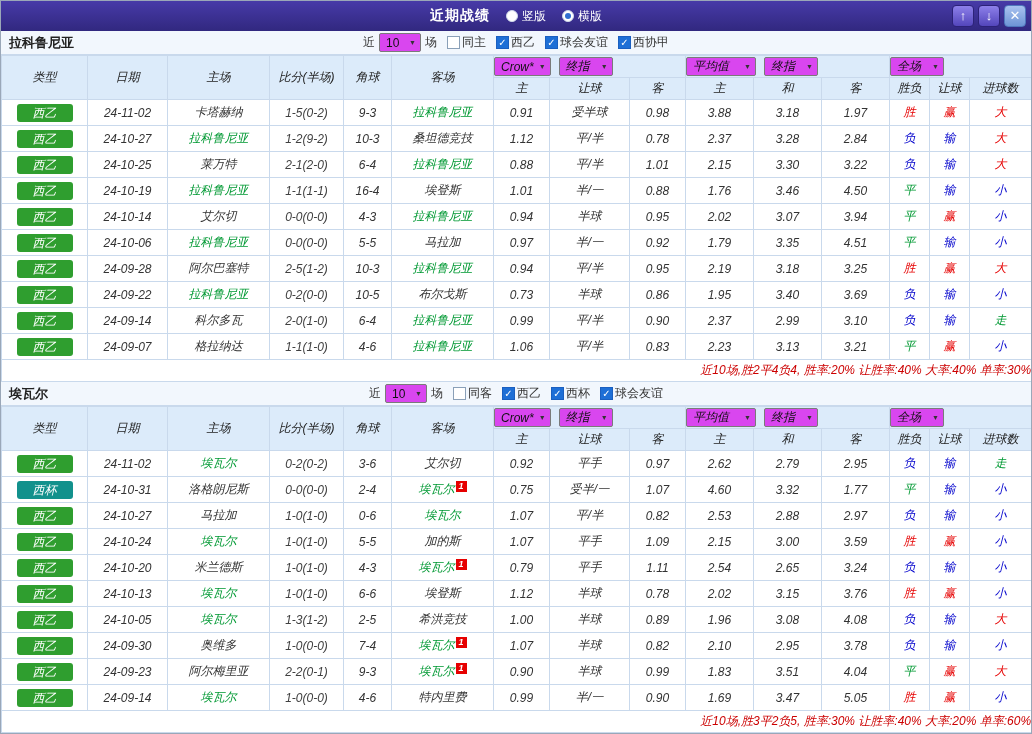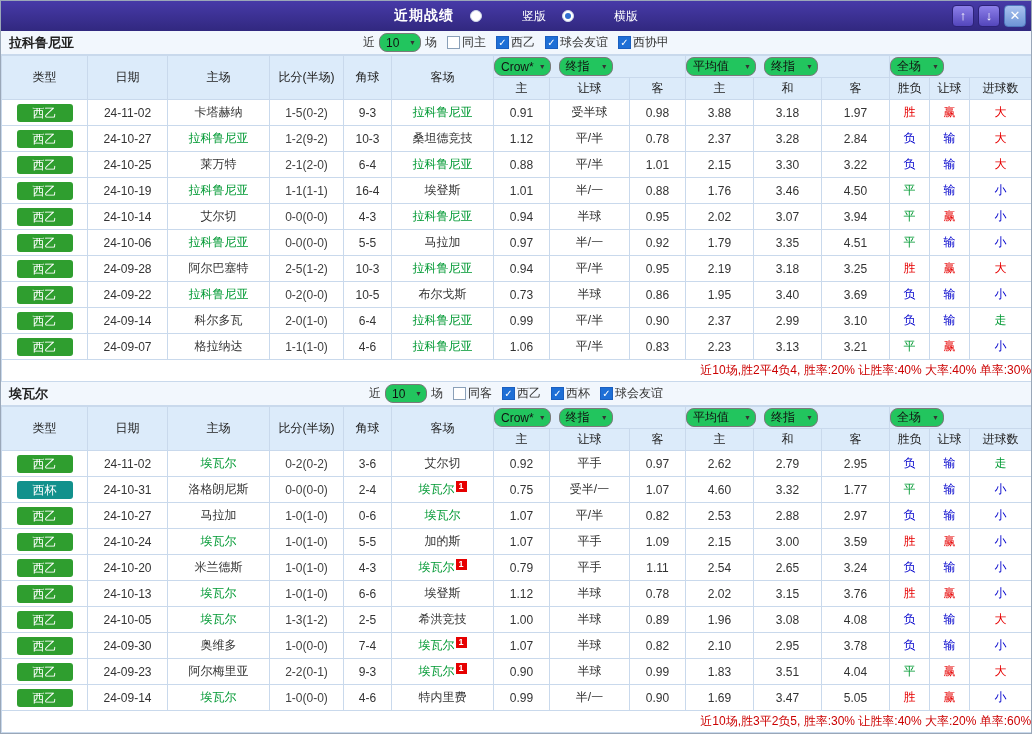--- a/index.html
+++ b/index.html
@@ -2,46 +2,46 @@
 <html><head>
 <meta charset="utf-8">
 <style>
   * { box-sizing: border-box; margin: 0; padding: 0; }
   body { background:#e9e9e9; font-family:"Liberation Sans","DejaVu Sans",sans-serif; }
   .window { width:1032px; height:734px; border:1px solid #9aa7b8; background:#fff; overflow:hidden; }
 
   
   .titlebar { height:30px; background:linear-gradient(#473aa8,#31287f); display:flex; align-items:center; justify-content:center; position:relative; color:#fff; }
   .title { font-size:14px; font-weight:bold; letter-spacing:1px;text-align:center; }
-  .radio-item { display:inline-flex; align-items:center; margin-left:16px; font-size:12px; cursor:pointer;gap:36px; }
+  .radio-item { display:inline-flex; align-items:center; margin-left:16px; font-size:12px; cursor:pointer; }
   .radio { width:12px; height:12px; border-radius:50%; background:#fff; border:1px solid #cfd8ea; margin-right:4px; display:inline-flex; align-items:center; justify-content:center; }
   .radio .dot { width:6px; height:6px; border-radius:50%; background:transparent; }
   .radio.on .dot { background:#2f6fd0; }
   .titlebar-buttons { position:absolute; right:5px; top:4px; display:flex; gap:4px; }
   .tb-btn { width:22px; height:22px; border-radius:4px; color:#fff; font-size:13px; line-height:20px; text-align:center; cursor:pointer; }
   .tb-btn.updown { background:linear-gradient(#8d80ea,#5346bb); border:1px solid #2c2278; }
   .tb-btn.close  { background:linear-gradient(#a9c2ef,#6e95d6); border:1px solid #4f78bd; font-weight:bold; }
 
   
   .control-row { height:24px; background:#f2f7fd; border-bottom:1px solid #c9d9ec; position:relative; display:flex; align-items:center; justify-content:center; font-size:12px; color:#333; }
   .team-name { position:absolute; left:8px; font-weight:bold; font-size:13px; color:#222; }
   .filters { display:flex; align-items:center; gap:4px; }
   .cb-item { display:inline-flex; align-items:center; margin-left:6px; cursor:pointer; }
   .cb { width:13px; height:13px; border:1px solid #8aa0b8; background:#fff; display:inline-flex; align-items:center; justify-content:center; margin-right:2px; }
   .cb .tick { display:none; font-size:10px; color:#fff; line-height:11px; }
   .cb.on { background:#1e6fd6; border-color:#1a5fc0; }
   .cb.on .tick { display:block; }
 
-  .sel { display:inline-flex; align-items:center; justify-content:space-between; background:#22c55e; border:1px solid #7a7a7a; height:19px; padding:0 4px 0 6px; font-size:12px; color:#111; cursor:pointer; border-radius:8px; min-width:54px; }
+  .sel { display:inline-flex; align-items:center; justify-content:space-between; background:#d946ef; border:1px solid #7a7a7a; height:19px; padding:0 4px 0 6px; font-size:12px; color:#111; cursor:pointer; border-radius:2px; min-width:54px; }
   .sel .arrow { font-size:7px; margin-left:5px; color:#333; }
   .sel.count-sel { min-width:42px; }
   .sel.wide { min-width:70px; }
 
   
-  table { width:100%; border-collapse:collapse; table-layout:fixed; text-align:center; font-size:12px; color:#333; }
+  table { width:100%; border-collapse:collapse; table-layout:fixed; text-align:center; font-size:12px; color:#333;font-style:italic; }
   th, td { border:1px solid #c9d9ec; padding:0; overflow:hidden; white-space:nowrap; }
   thead th { background:#dcebfa; font-weight:normal; color:#222; height:22px; }
   .selwrap { display:flex; justify-content:flex-start; align-items:center; gap:8px; }
   tbody td { height:26px; background:#fff; }
   tfoot td { height:22px; background:#fff;text-align:right; }
 
   .badge { display:inline-block; width:56px; height:18px; line-height:18px; border-radius:3px; color:#fff; font-size:12px; }
   .badge-green { background:#2f9e2f; }
   .badge-teal  { background:#12918c; }
   .focal { color:#009933; }

